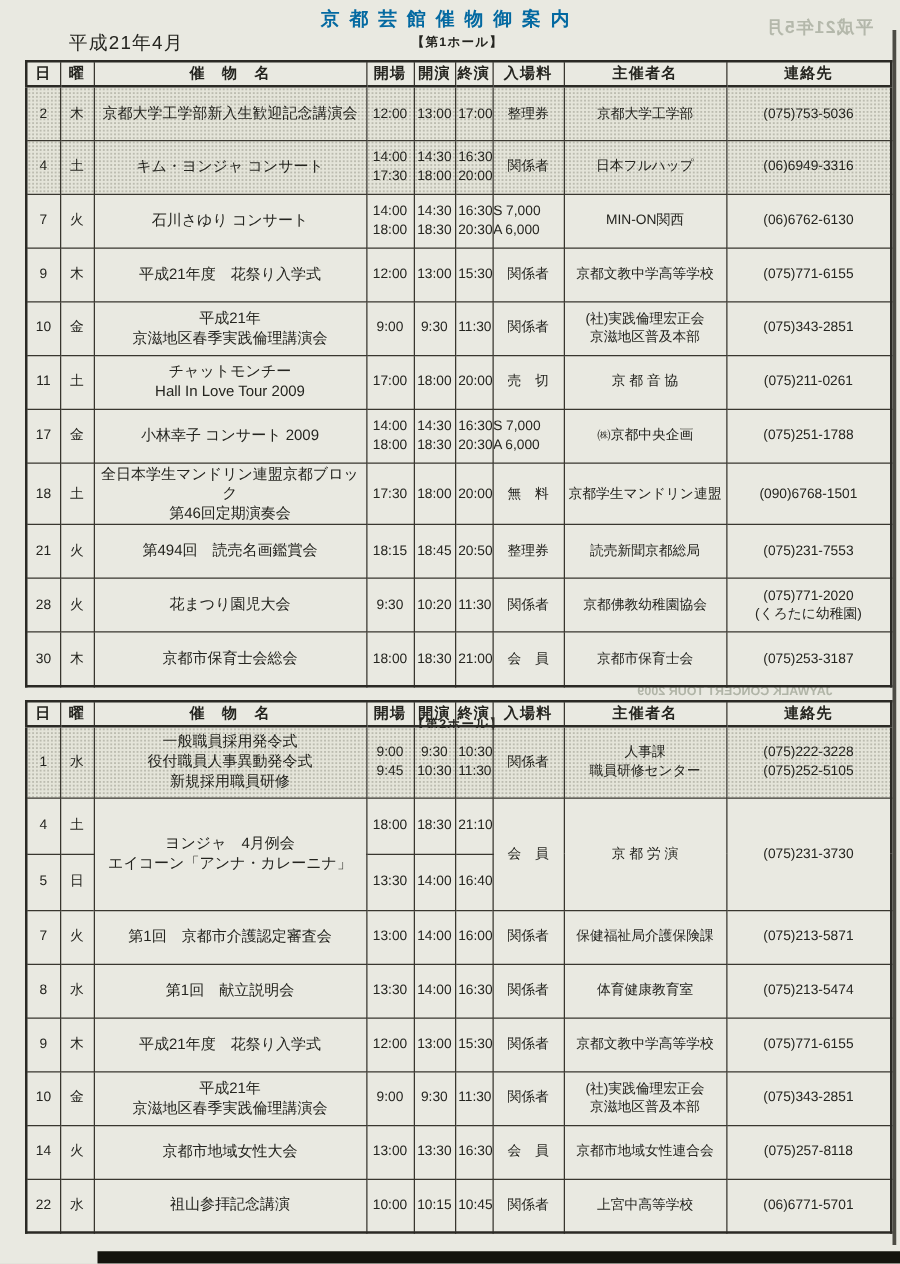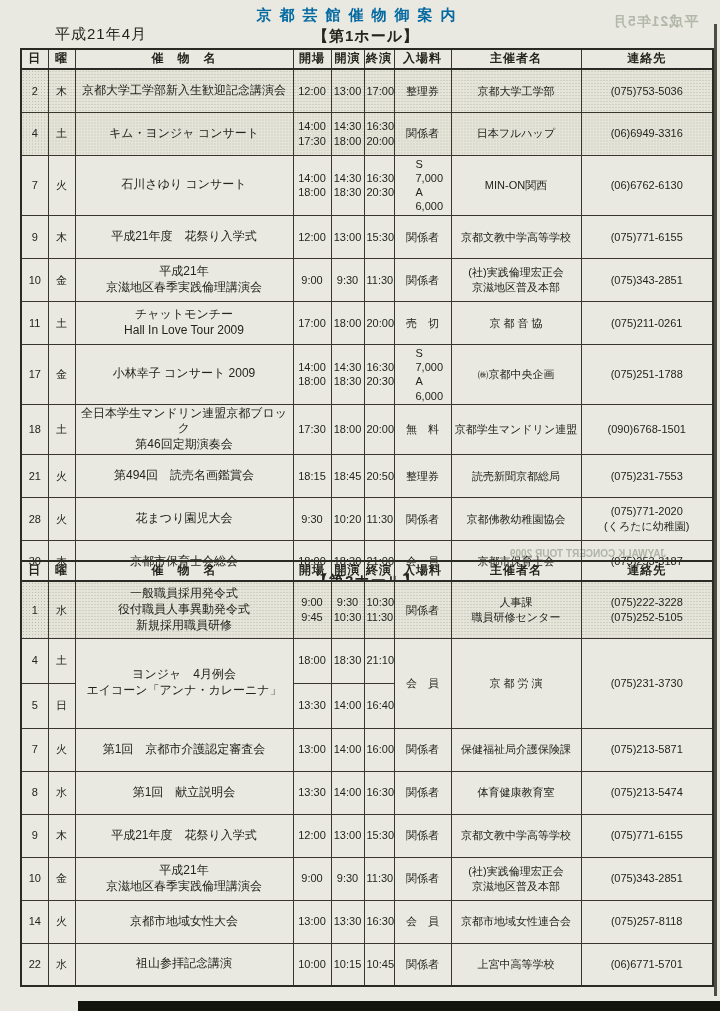--- a/index.html
+++ b/index.html
@@ -12,21 +12,21 @@
   .doc-title {
     position: absolute; top: 6px; left: 0; right: 0; text-align: center;
     font-size: 15px; font-weight: 700; letter-spacing: 8px; color: #0369a1;
   }
   .period {
     position: absolute; top: 25px; left: 55px;
     font-size: 15px; font-weight: 400; letter-spacing: 1px;
   }
   .hall-heading {
     position: absolute; left: 20px; width: 692px; text-align: center;
-    font-size: 15px; font-weight: 700; letter-spacing: 1px;
+    font-size: 10px; font-weight: 700; letter-spacing: 1px;
   }
   #hall1-heading { top: 27px; }
   #hall2-heading { top: 572px; }
   table {
     position: absolute; left: 20px; width: 692px;
     border-collapse: collapse; table-layout: fixed;
     border: 2px solid #2b2a25;
   }
   #hall1-table { top: 48px; }
   #hall2-table { top: 560px; }
@@ -35,21 +35,21 @@
     font-size: 11px; line-height: 1.3; padding: 1px 2px; overflow: hidden;
   }
   thead th {
     height: 20px; font-size: 12px; font-weight: 700; padding: 0;
     border-bottom: 2px solid #2b2a25; letter-spacing: 1px;
   }
   tbody td { height: 43px; }
   tr.tall td { height: 57px; }
   tr.half td { height: 45px; }
   td.title-cell { font-size: 12px; }
-  td.fee-left { text-align: left; padding-left: 21px; }
+  td.fee-left { text-align: left; padding-left: 0; }
   tr.shaded td {
     background-color: #e4e4d9;
     background-image: radial-gradient(circle, #bcbcb0 34%, rgba(0,0,0,0) 42%);
     background-size: 3px 3px;
   }
   .line { display: block; }
   .bleed {
     position: absolute; transform: scaleX(-1);
     color: #a3a899; font-weight: 700; pointer-events: none;
   }

